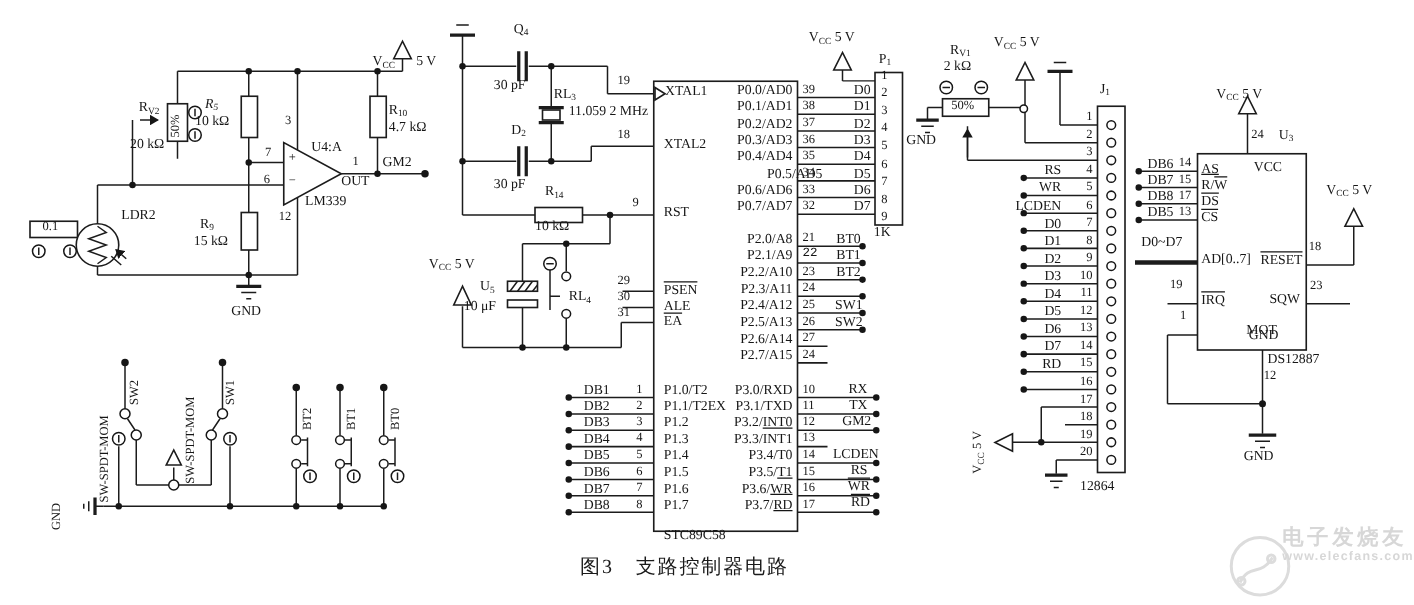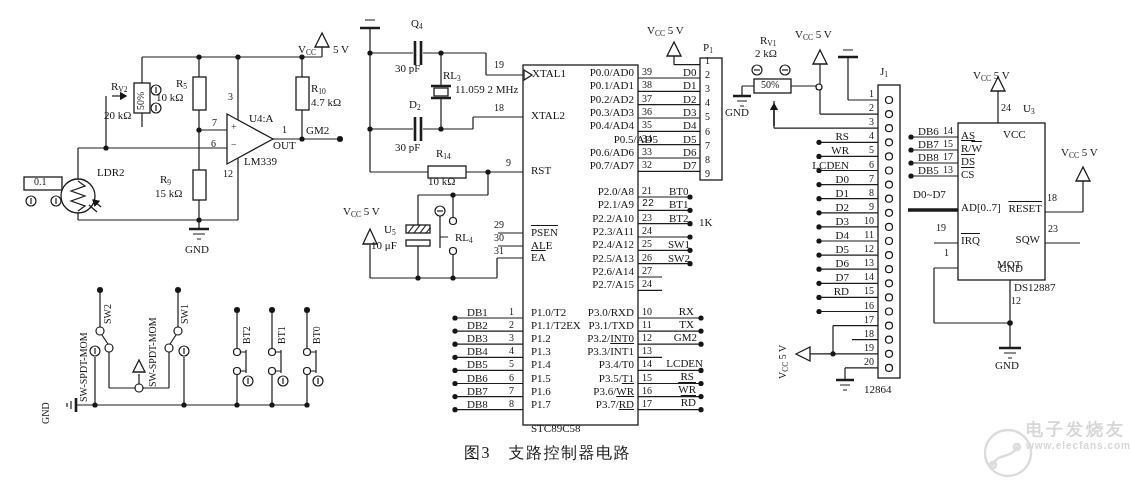--- a/index.html
+++ b/index.html
@@ -257,21 +257,21 @@
       <circle class="wm-ln" cx="1017" cy="447" r="3"></circle>
     </g>
   </svg>
 
   <div id="labels">
       <span class="lbl" style="left: 298px; top: 44px;">V<sub>CC</sub></span>
       <span class="lbl" style="left: 333px; top: 44px;">5 V</span>
       <span class="lbl" style="left: 111px; top: 81px;">R<sub>V2</sub></span>
       <span class="lbl" style="left: 104px; top: 110px;">20 kΩ</span>
       <span class="lbl v s10" style="left: 136px; top: 110px;">50%</span>
-      <span class="lbl" style="left: 176px; top: 78px;">R<sub>5</sub></span>
+      <span class="lbl" style="left: 164px; top: 78px; font-style: italic;">R<sub>5</sub></span>
       <span class="lbl" style="left: 156px; top: 92px;">10 kΩ</span>
       <span class="lbl" style="left: 311px; top: 83px;">R<sub>10</sub></span>
       <span class="lbl" style="left: 311px; top: 97px;">4.7 kΩ</span>
       <span class="lbl" style="left: 249px; top: 113px;">U4:A</span>
       <span class="lbl" style="left: 244px; top: 156px;">LM339</span>
       <span class="lbl" style="left: 273px; top: 140px;">OUT</span>
       <span class="lbl" style="left: 306px; top: 125px;">GM2</span>
       <span class="lbl s10" style="left: 228px; top: 92px;">3</span>
       <span class="lbl s10" style="left: 212px; top: 118px;">7</span>
       <span class="lbl s10" style="left: 211px; top: 139px;">6</span>
@@ -413,21 +413,21 @@
       <span class="lbl" style="left: 703px; top: 42px;">P<sub>1</sub></span>
       <span class="lbl s10" style="left: 705px; top: 56px;">1</span>
       <span class="lbl s10" style="left: 705px; top: 70px;">2</span>
       <span class="lbl s10" style="left: 705px; top: 84px;">3</span>
       <span class="lbl s10" style="left: 705px; top: 98px;">4</span>
       <span class="lbl s10" style="left: 705px; top: 112px;">5</span>
       <span class="lbl s10" style="left: 705px; top: 127px;">6</span>
       <span class="lbl s10" style="left: 705px; top: 141px;">7</span>
       <span class="lbl s10" style="left: 705px; top: 155px;">8</span>
       <span class="lbl s10" style="left: 705px; top: 169px;">9</span>
-      <span class="lbl" style="left: 699px; top: 181px; margin-top: 36px;">1K</span>
+      <span class="lbl" style="left: 699px; top: 181px;">1K</span>
       <span class="lbl" style="left: 760px; top: 35px;">R<sub>V1</sub></span>
       <span class="lbl" style="left: 755px; top: 48px;">2 kΩ</span>
       <span class="lbl s10" style="left: 761px; top: 80px;">50%</span>
       <span class="lbl" style="left: 725px; top: 107px;">GND</span>
       <span class="lbl" style="left: 795px; top: 29px;">V<sub>CC</sub> 5 V</span>
       <span class="lbl" style="left: 880px; top: 66px;">J<sub>1</sub></span>
       <span class="lbl ra s10" style="left: 874px; top: 89px;">1</span>
       <span class="lbl ra s10" style="left: 874px; top: 103px;">2</span>
       <span class="lbl ra s10" style="left: 874px; top: 117px;">3</span>
       <span class="lbl ra s10" style="left: 874px; top: 131px;">4</span>

